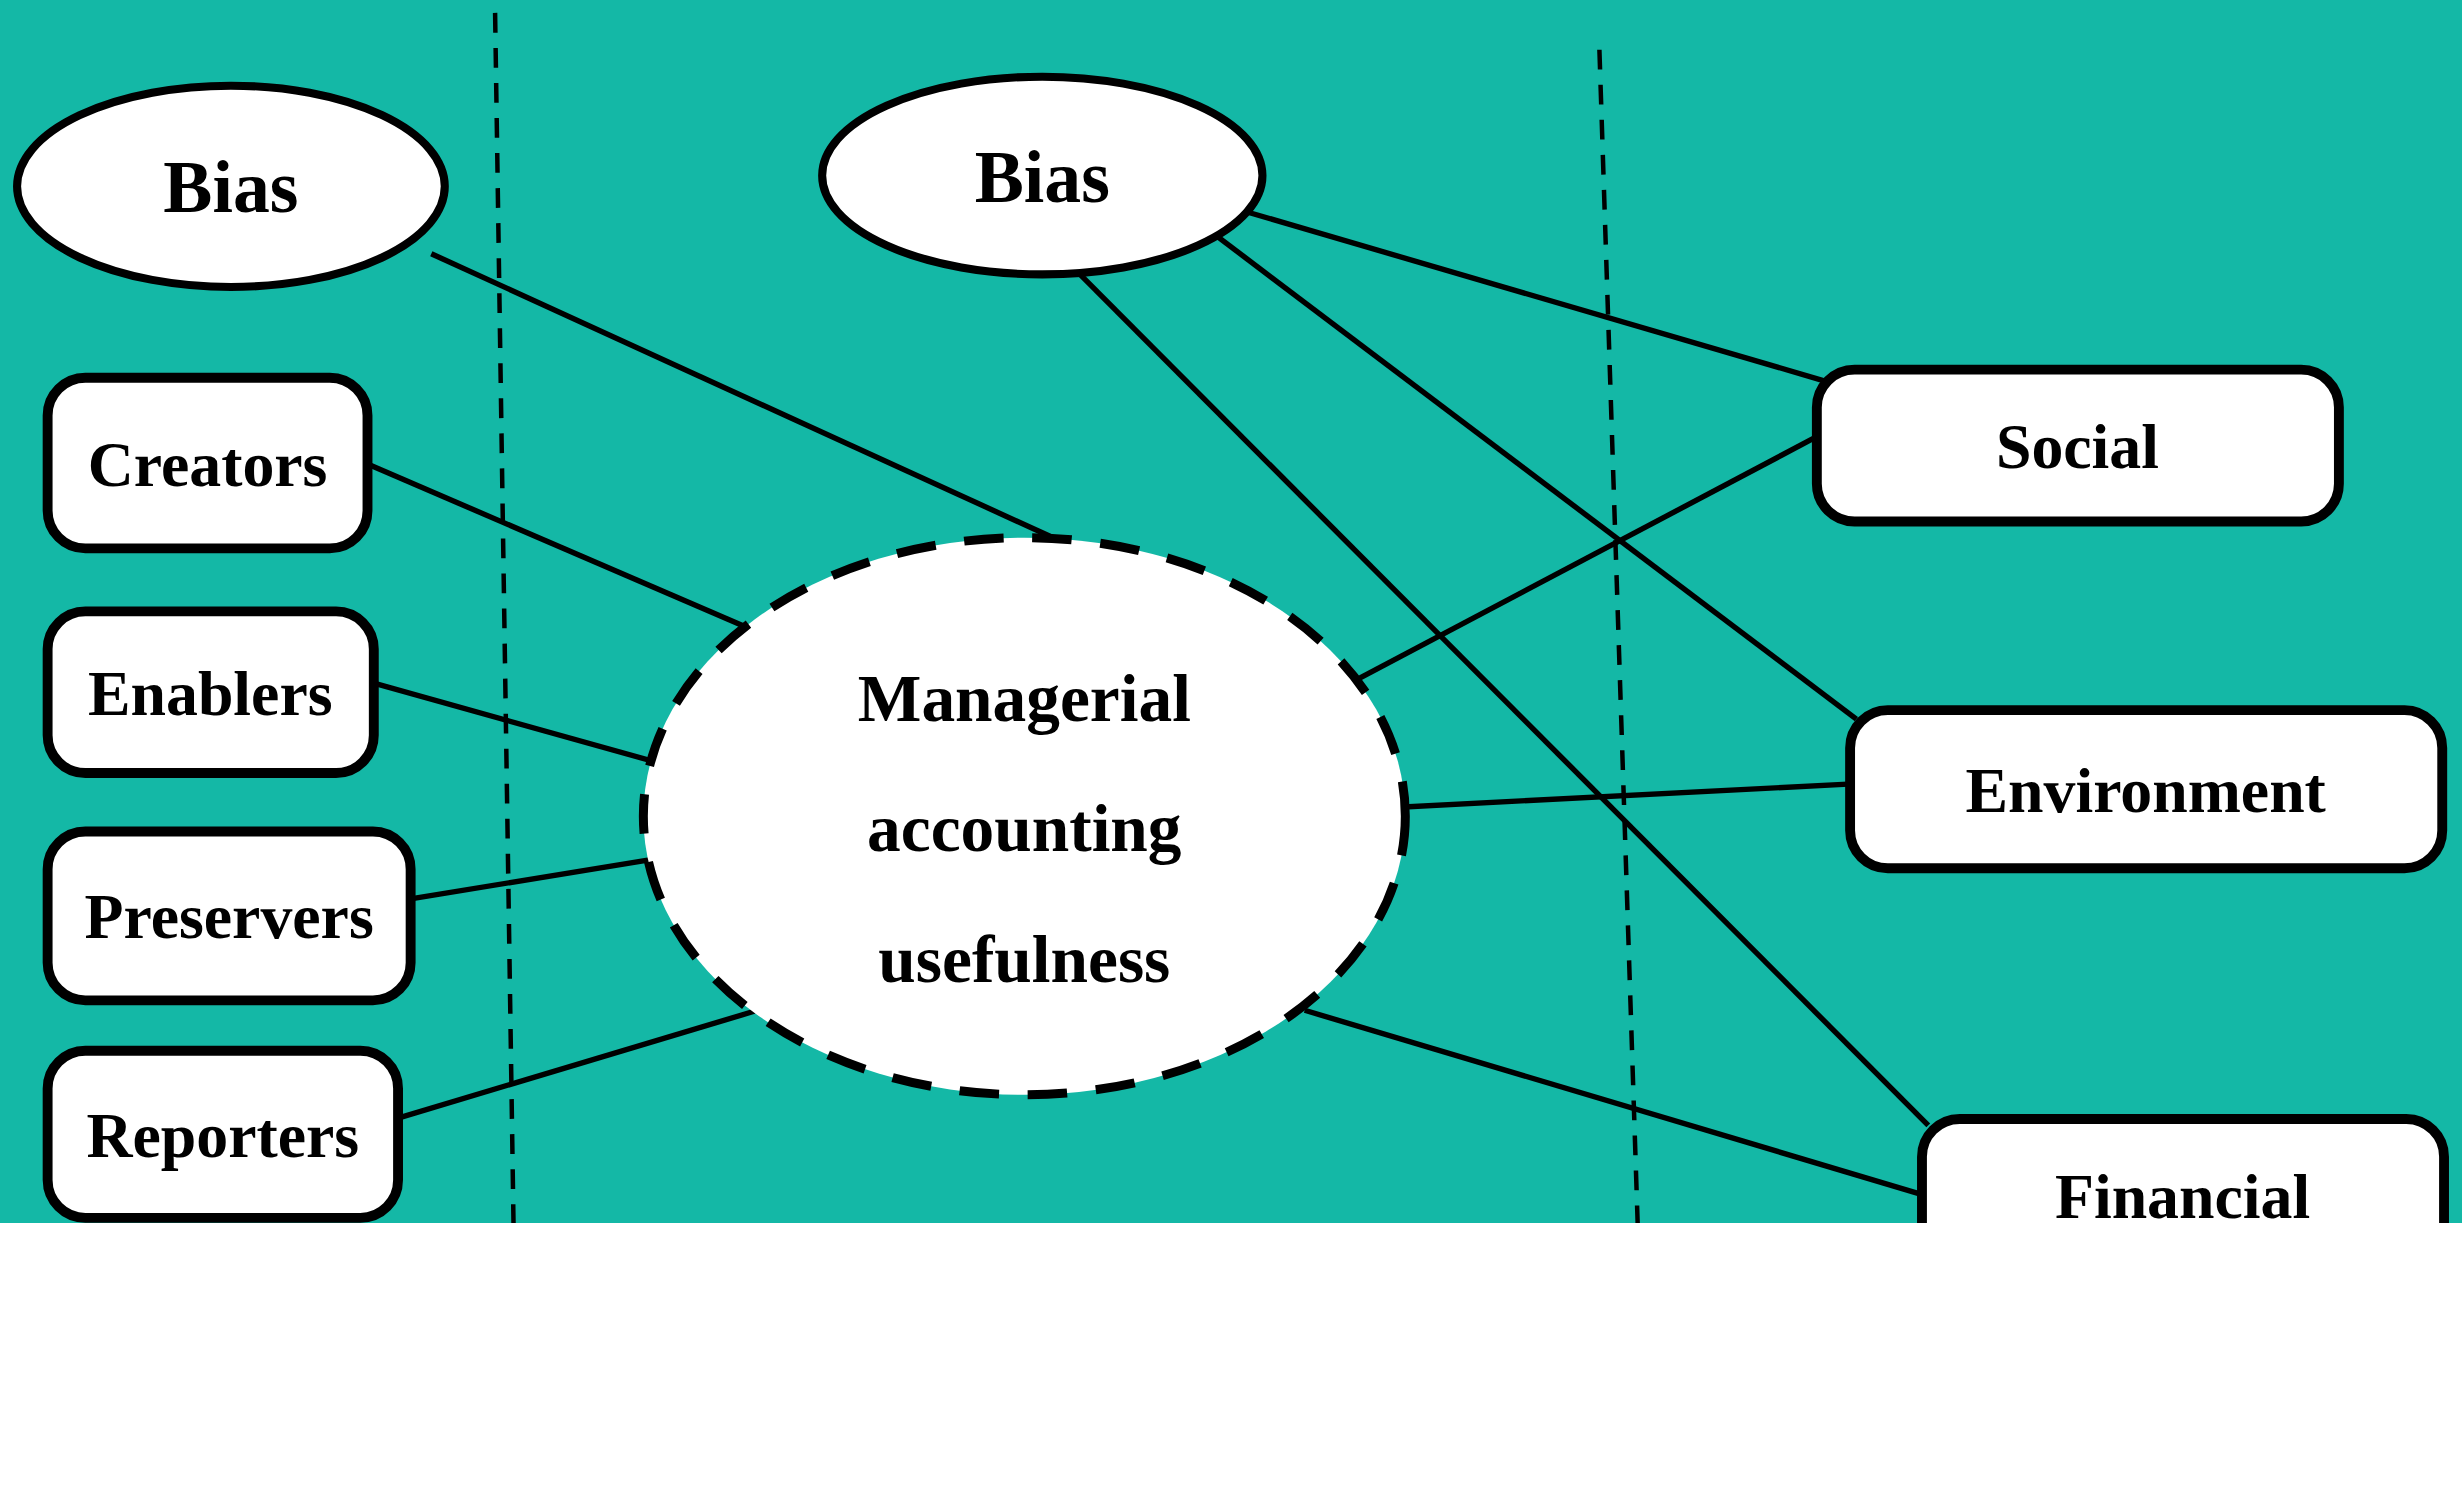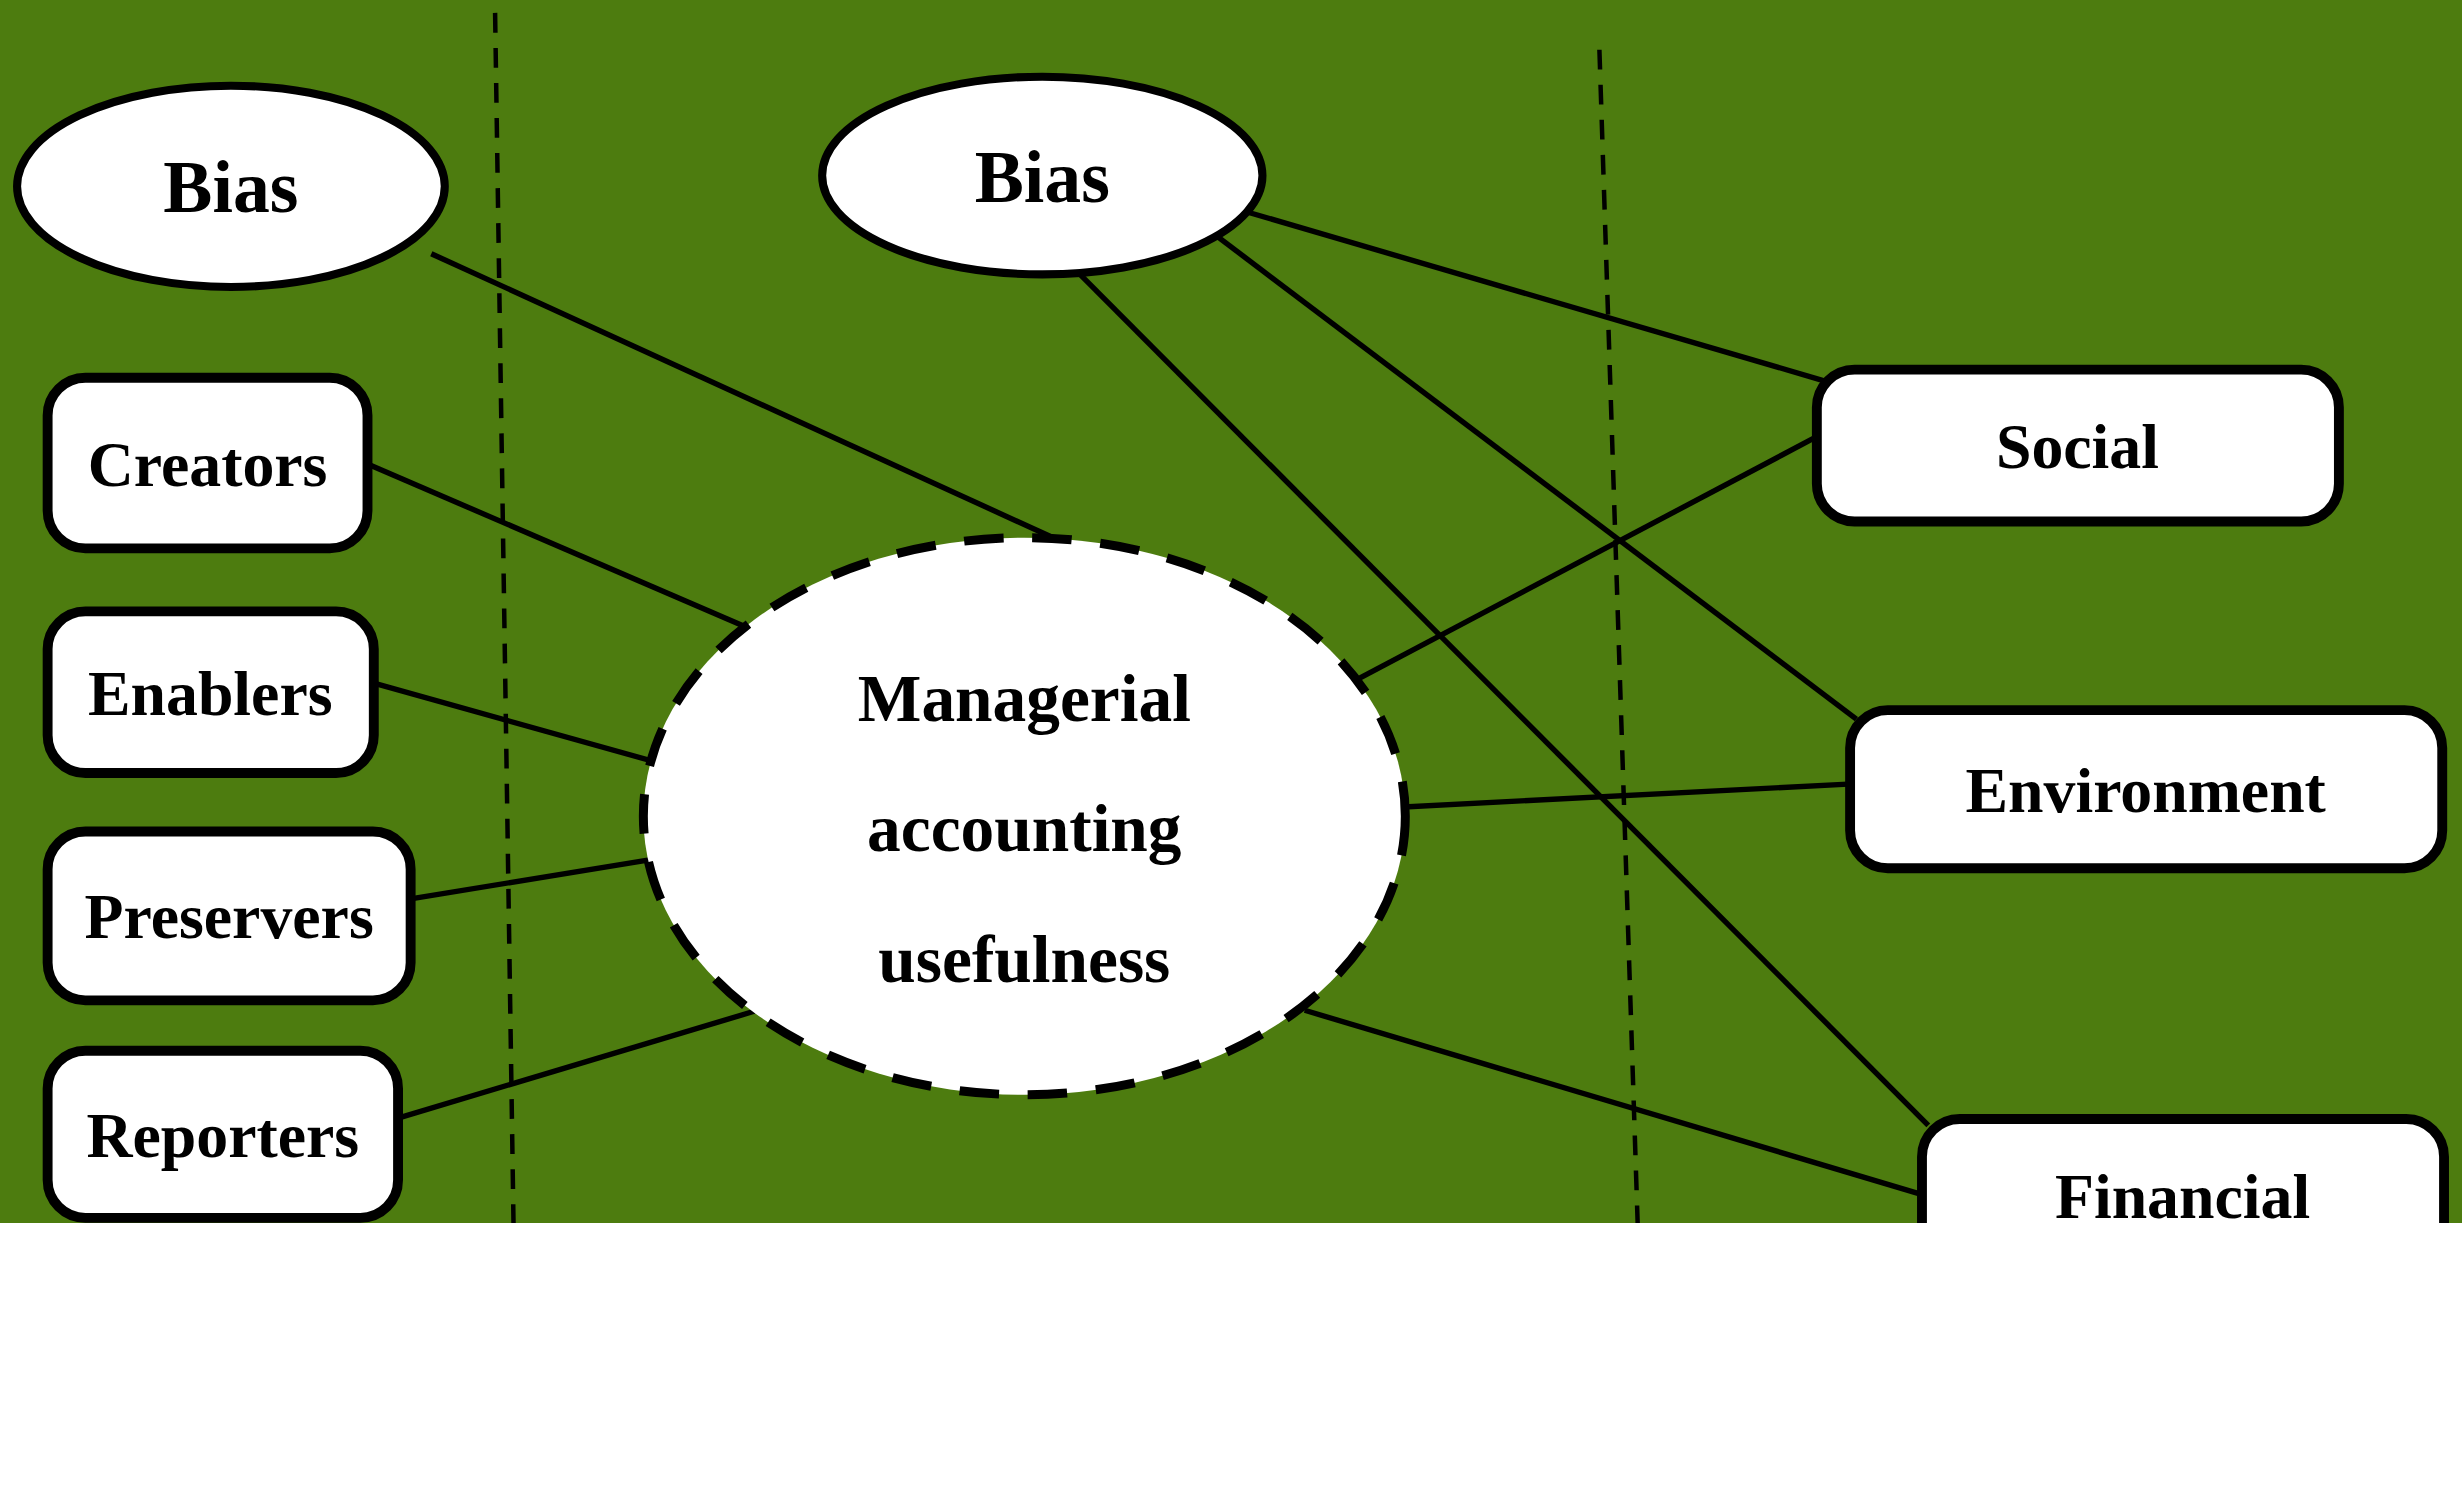--- a/index.html
+++ b/index.html
@@ -1,16 +1,16 @@
 <!DOCTYPE html>
 <html style="font-size:14.4px"><head>
 <meta charset="utf-8">
 <style>
   html, body { margin: 0; padding: 0; background: #ffffff; }
-  .canvas { position: relative; width: 2462px; height: 1223px; background: #4d7c0f; overflow: hidden; }
+  .canvas { position: relative; width: 2462px; height: 1223px; background: #14b8a6; overflow: hidden; }
   svg { display: block; }
   .node-label { font-family: "Liberation Serif", "DejaVu Serif", serif; font-weight: bold; fill: #000000; text-anchor: middle; }
   .lbl-ellipse { font-size: 82px; }
   .lbl-box { font-size: 71px; }
   .lbl-center { font-size: 75px; }
 </style>
 </head>
 <body>
 
 <div class="canvas">

